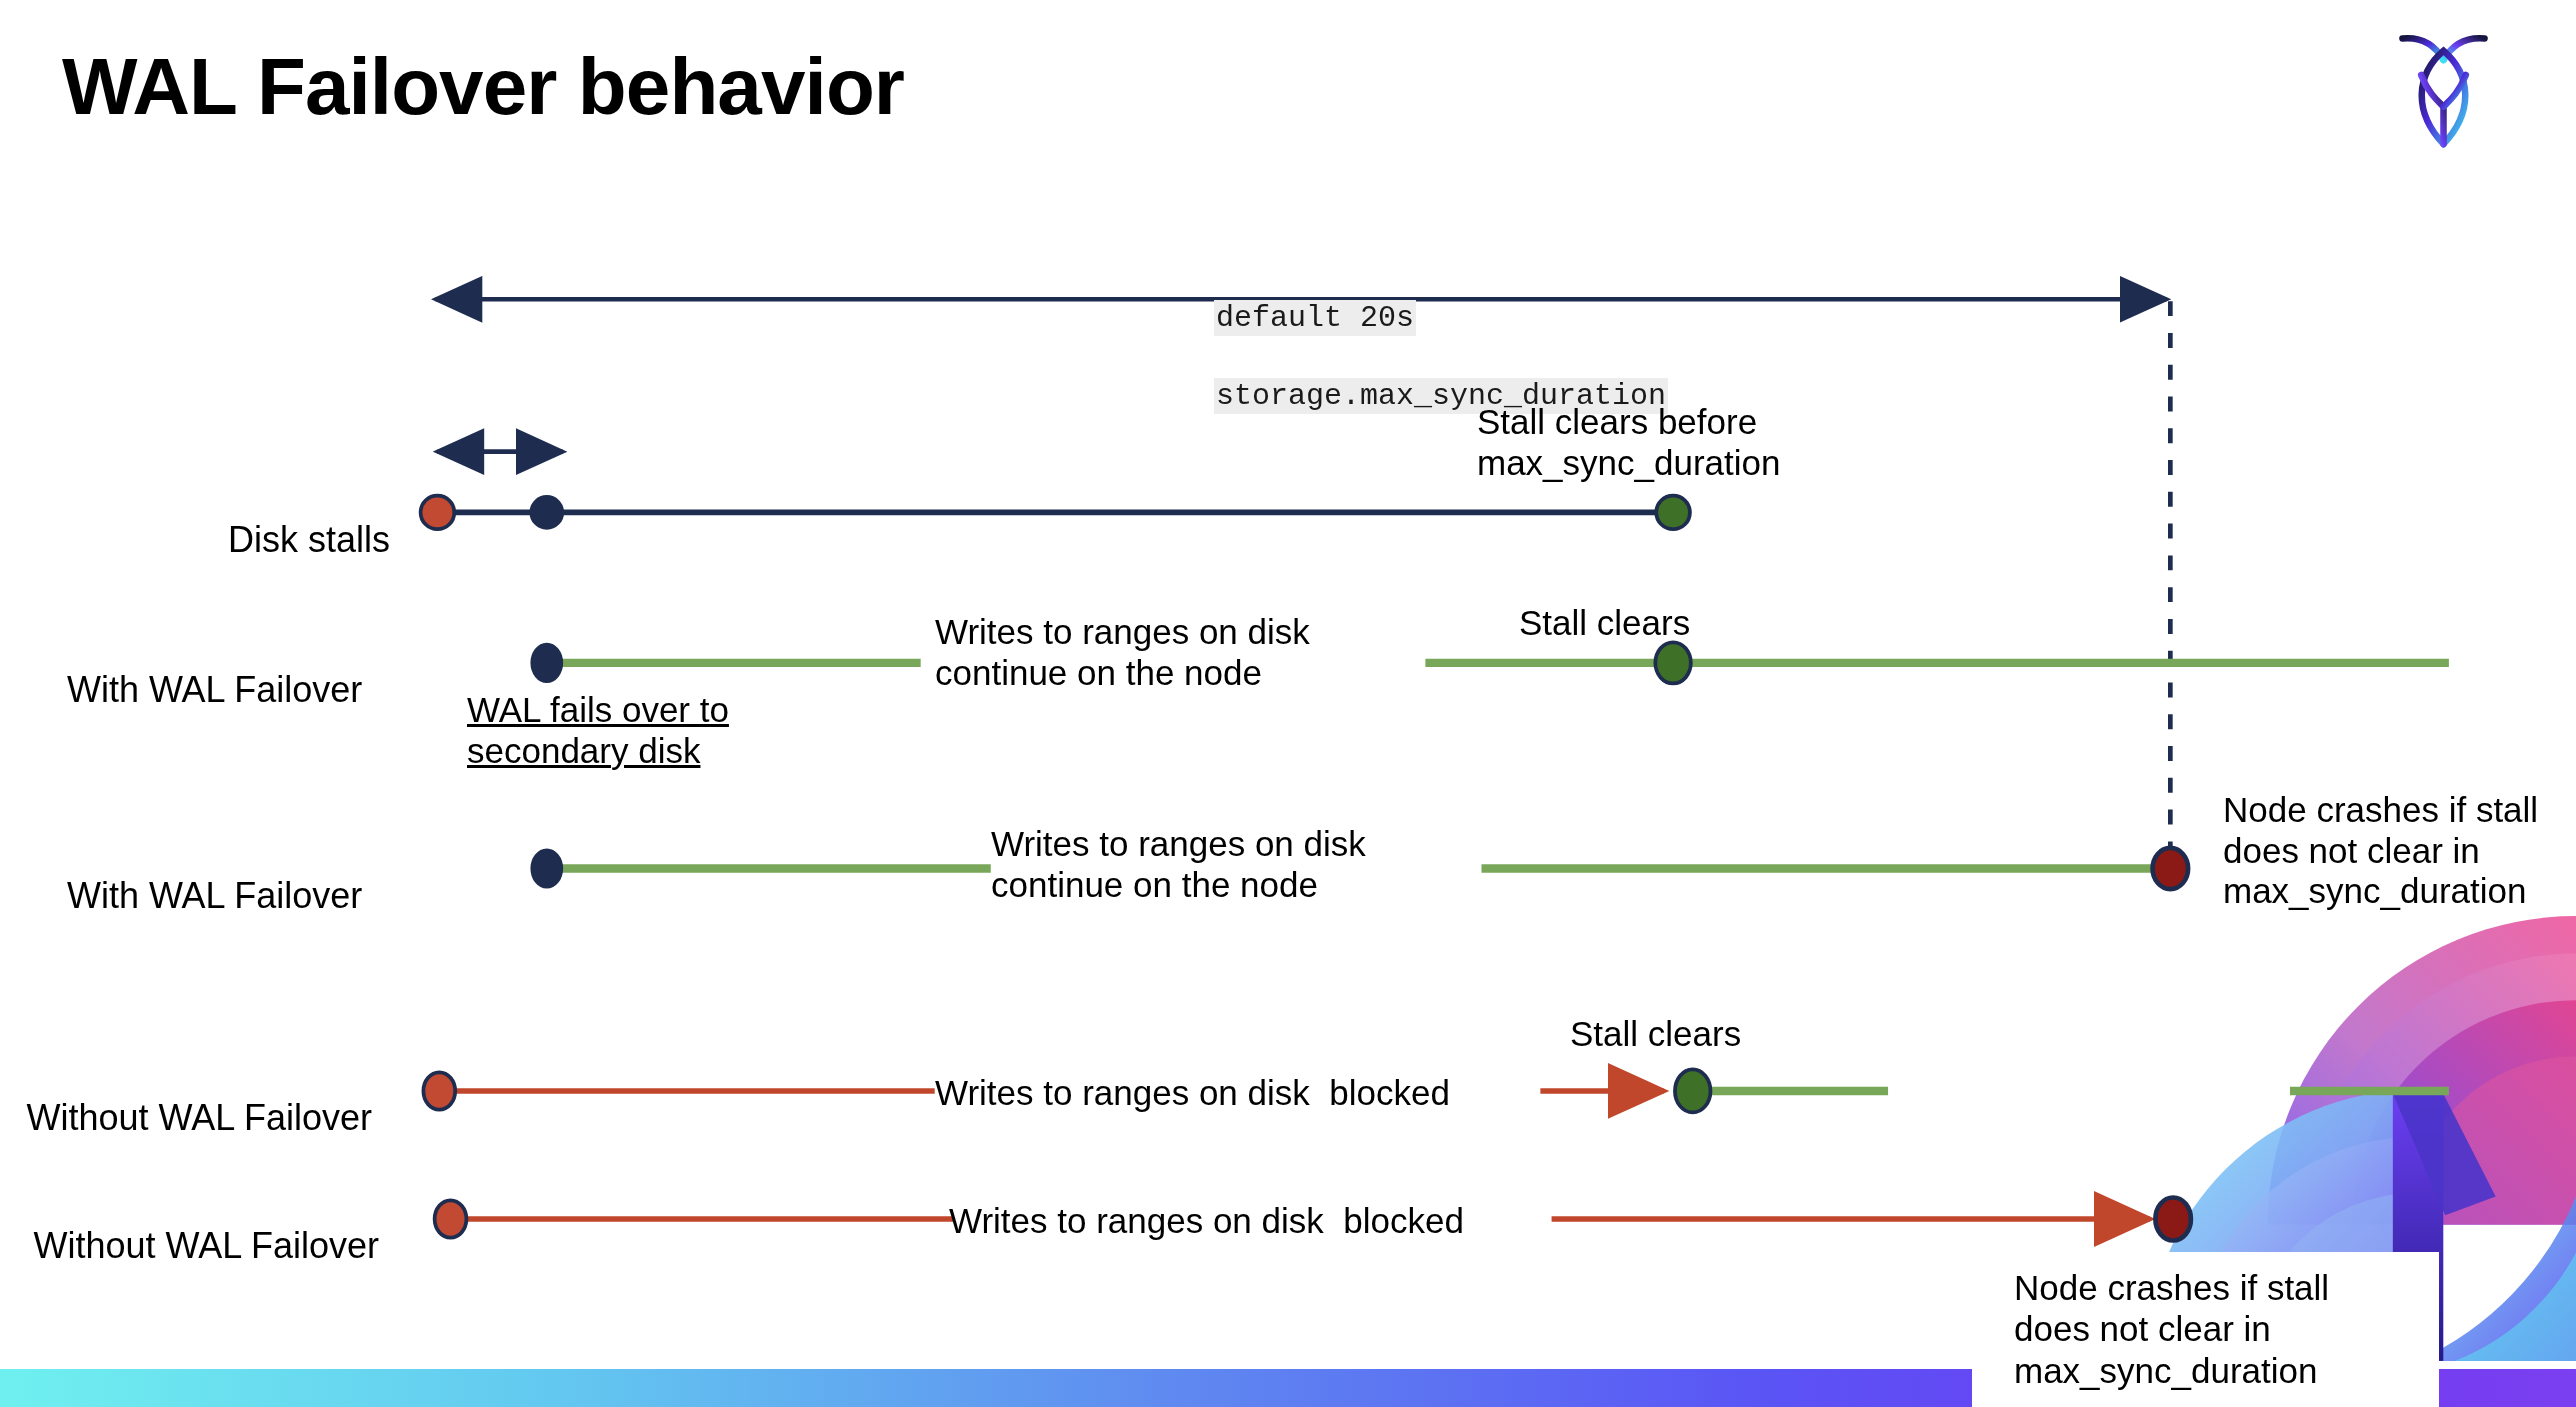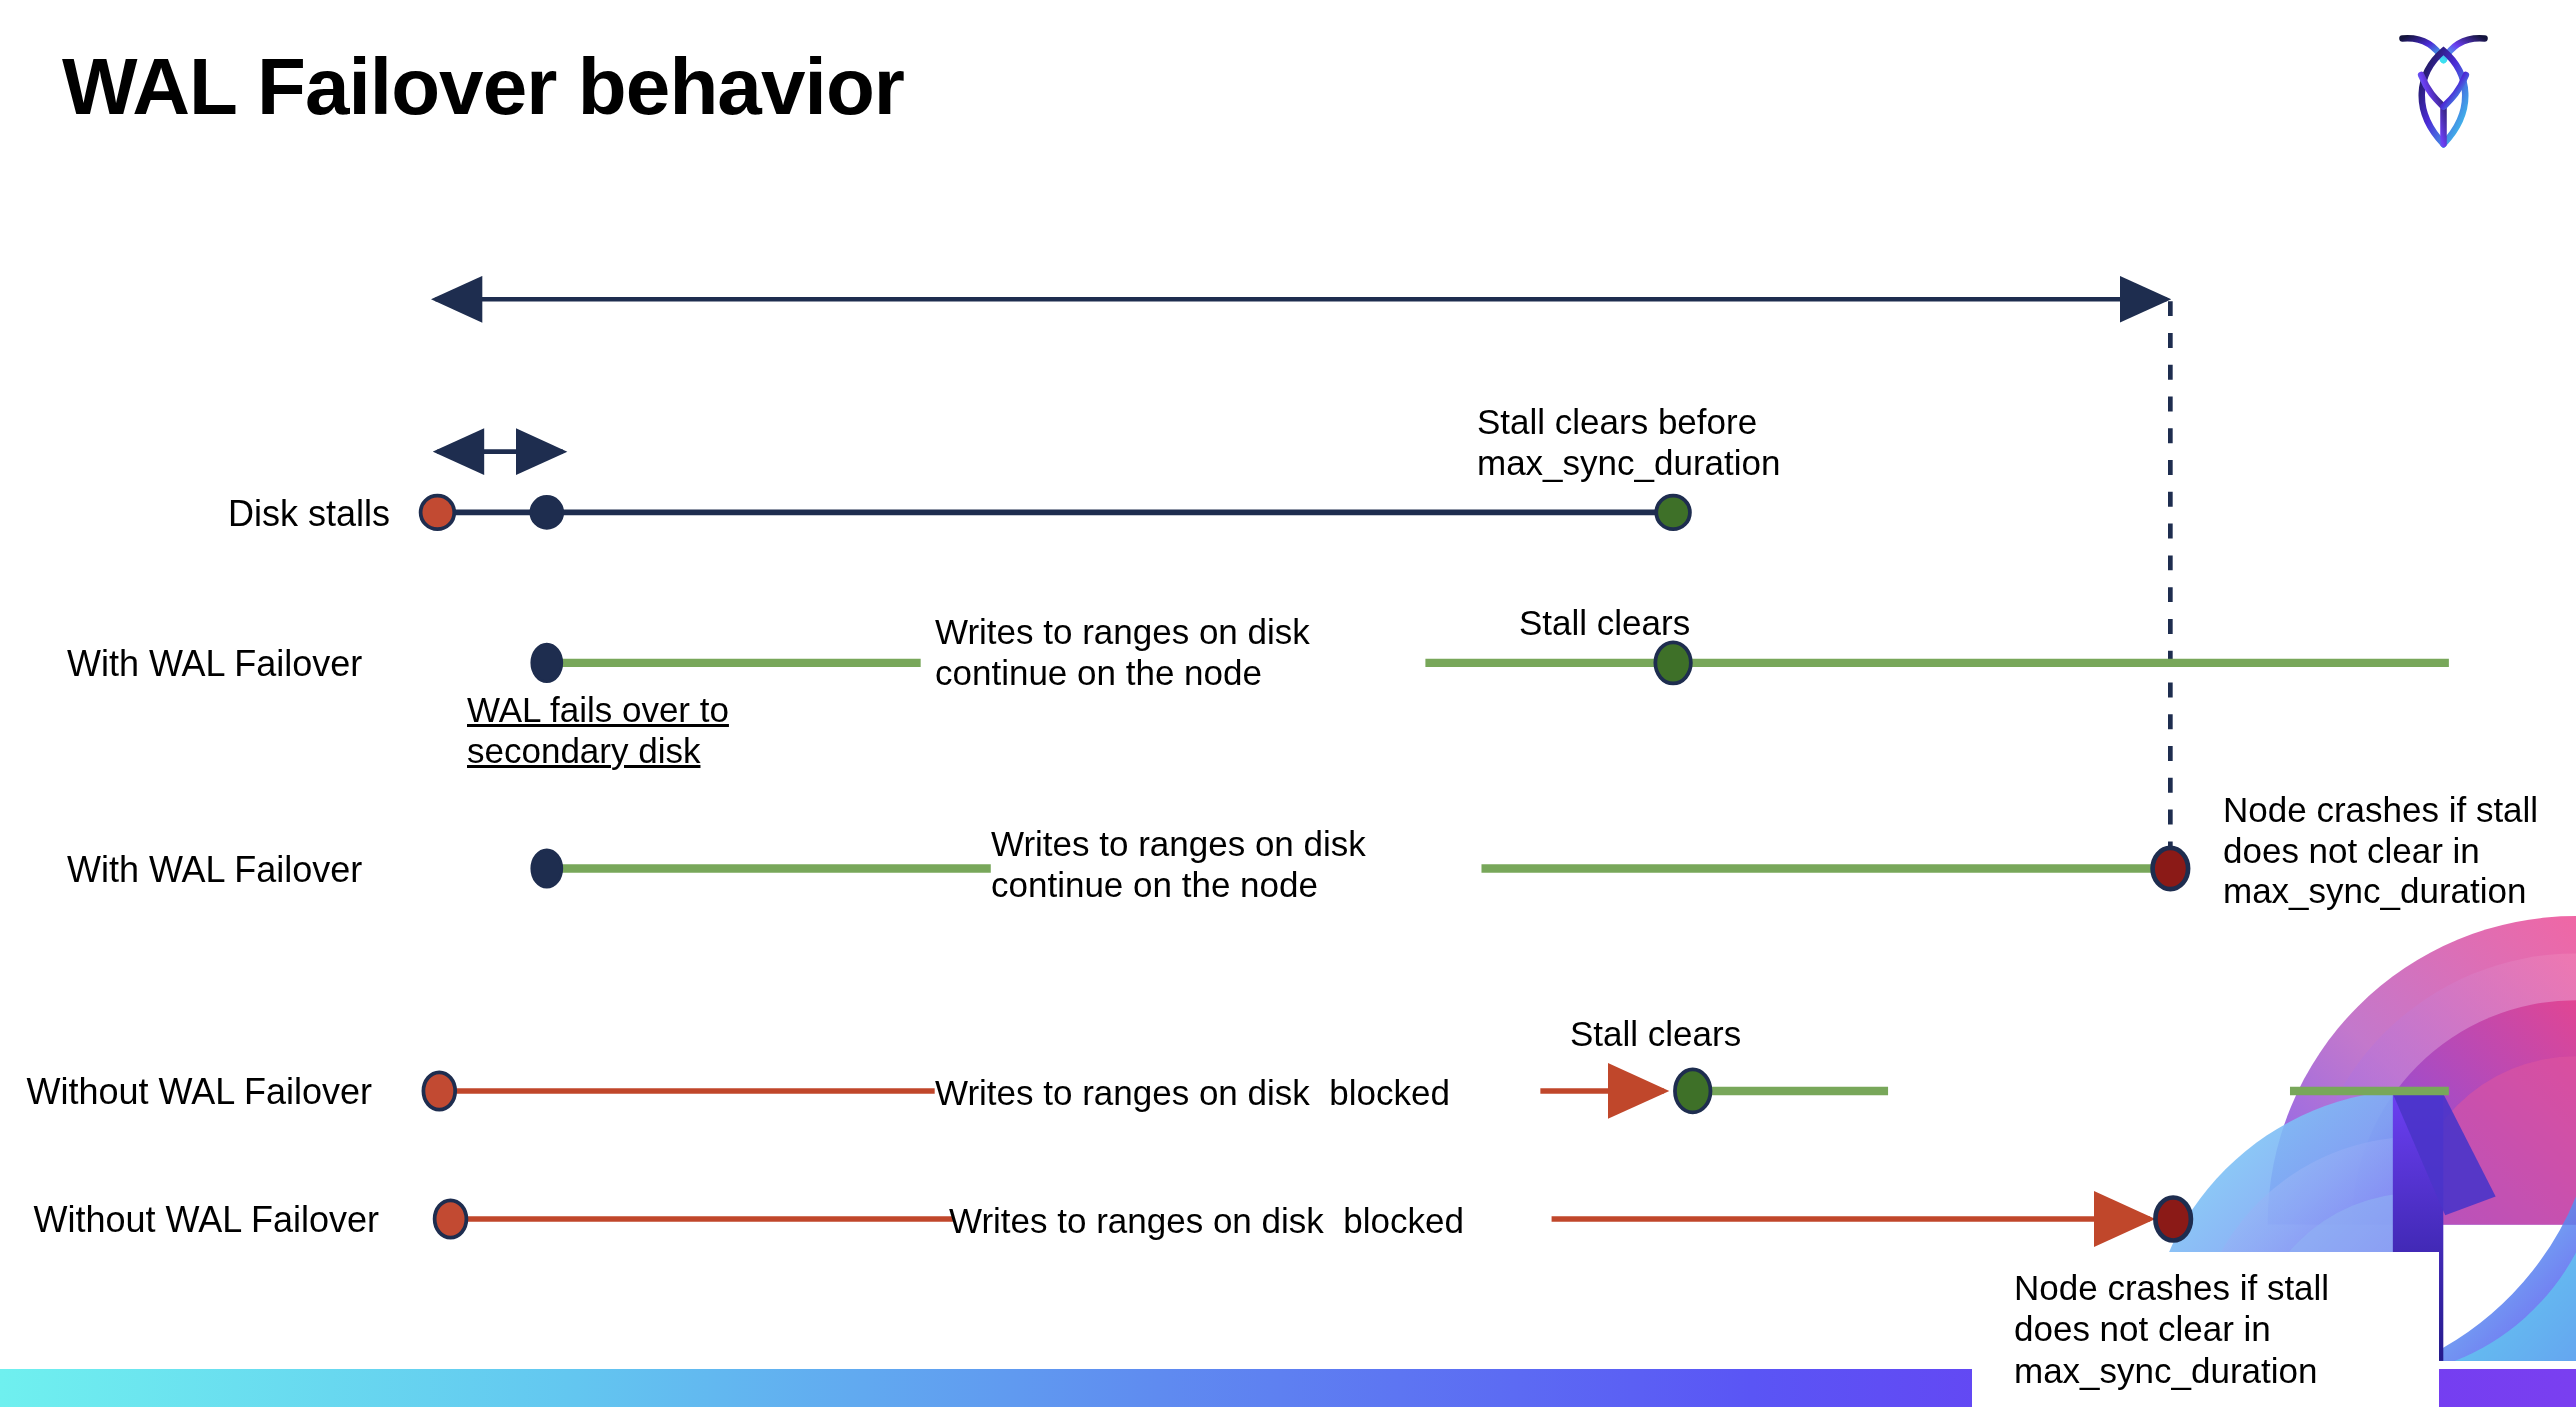--- a/index.html
+++ b/index.html
@@ -88,20 +88,21 @@
   .lbl {
     position: absolute;
     font-family: "Liberation Sans", sans-serif;
     color: #000000;
     line-height: 1.16;
     white-space: pre;
   }
   .row-label {
     font-size: 36px;
     text-align: right;
+    margin-top: 26px;
   }
   .note {
     font-size: 35px;
     text-align: left;
   }
   .note-left {
     font-size: 35px;
     text-align: left;
   }
   .mono {
@@ -278,20 +279,24 @@
     </g>
 
     <g>
       <line x1="482" y1="1304" x2="1020" y2="1304" stroke="#C0472B" stroke-width="6"></line>
       <line x1="1660" y1="1304" x2="2300" y2="1304" stroke="#C0472B" stroke-width="6" marker-end="url(#redArrowR)"></line>
       <ellipse cx="482" cy="1304" rx="17" ry="20" fill="#C24A32" stroke="#1E2D4F" stroke-width="4"></ellipse>
       <ellipse cx="2325" cy="1304" rx="19" ry="23" fill="#8B1A17" stroke="#1E2D4F" stroke-width="5"></ellipse>
     </g>
   </svg>
 
+  <div class="mono" style="left:1142px; top:260px; text-align:left;">
+    <span>default 20s</span><br>
+    <span>storage.max_sync_duration</span>
+  </div>
 
 
   <div class="lbl row-label" style="left:37px; top:493px; width:353px;">Disk stalls</div>
 
   <div class="lbl row-label" style="left:9.3px; top:643px; width:353px;">With WAL Failover</div>
 
   <div class="lbl row-label" style="left:9.3px; top:849px; width:353px;">With WAL Failover</div>
 
   <div class="lbl row-label" style="left:0px; top:1071px; width:372px;">Without WAL Failover</div>
 

